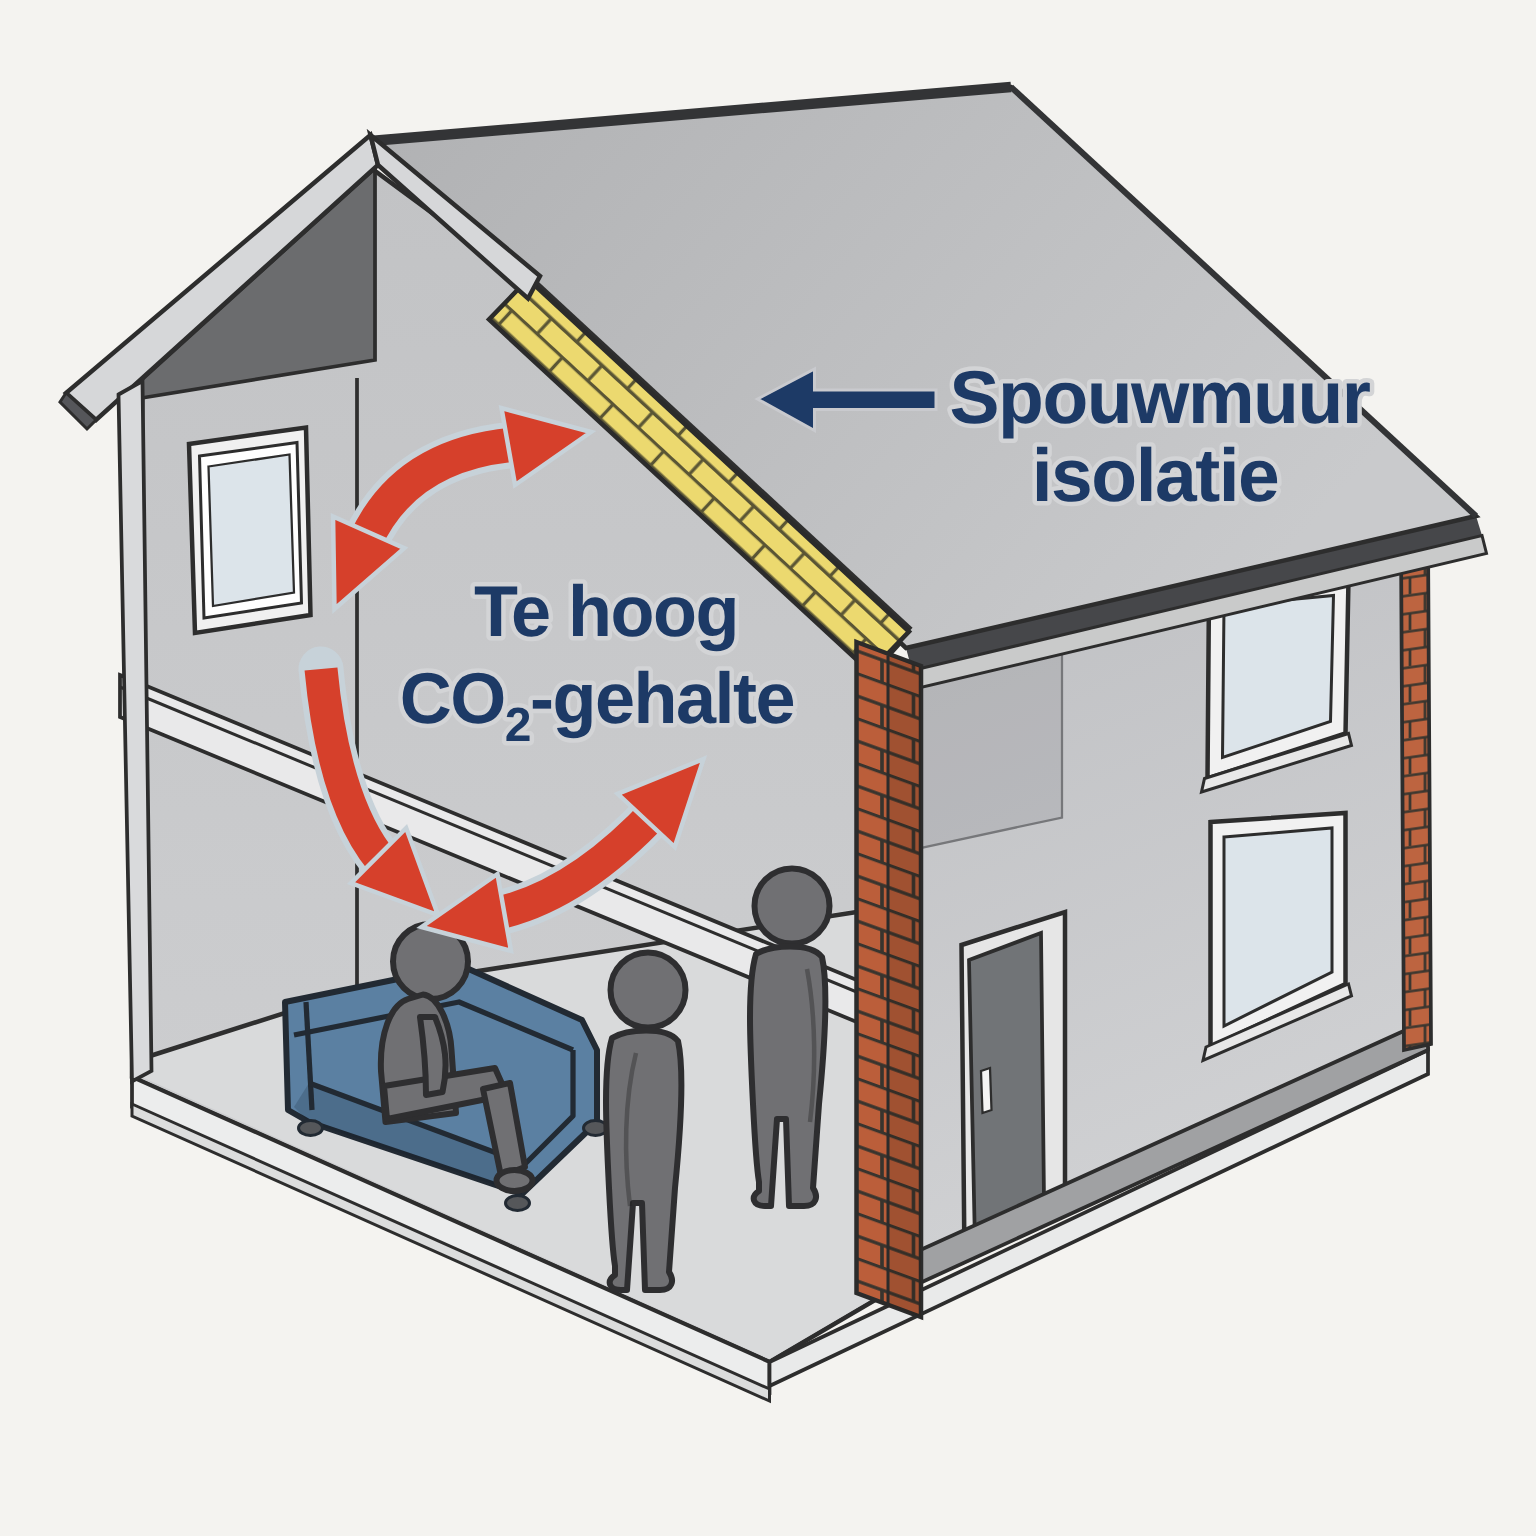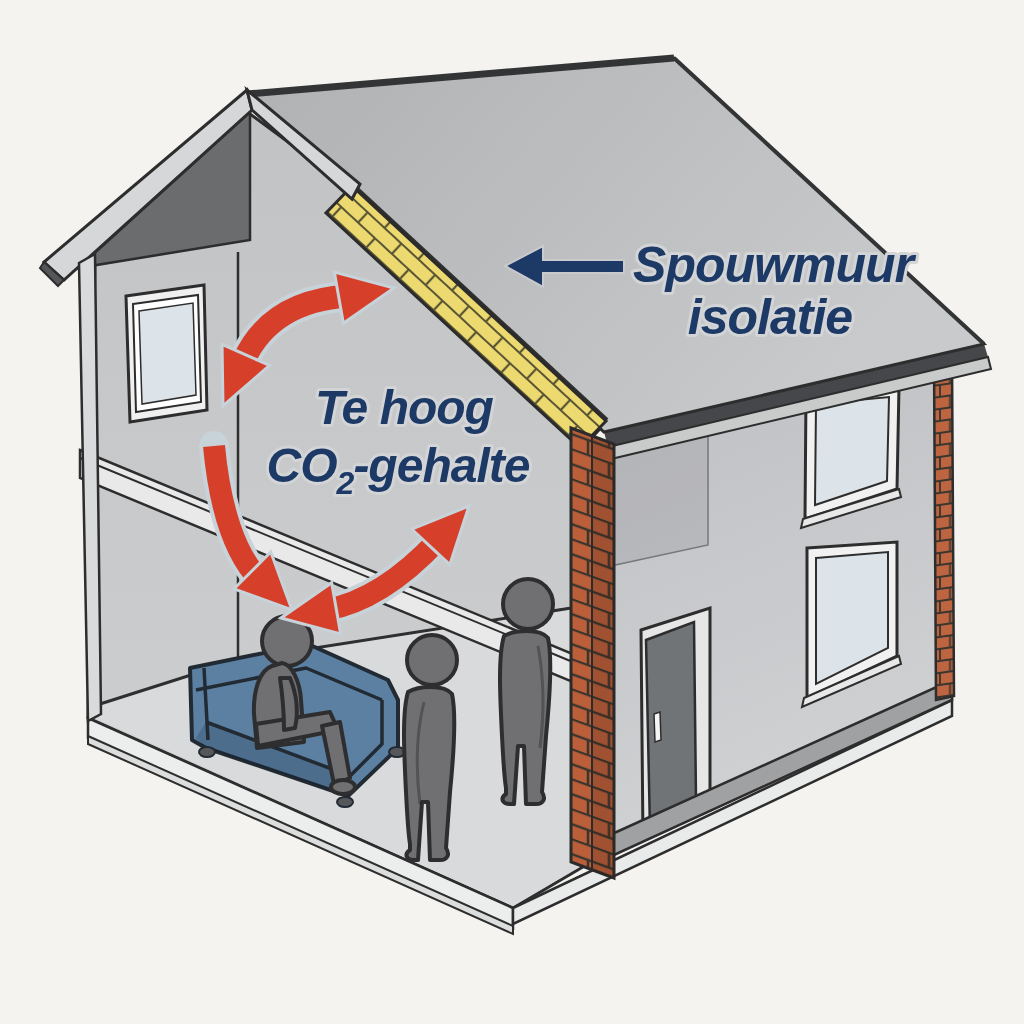--- a/index.html
+++ b/index.html
@@ -1,17 +1,17 @@
 <!DOCTYPE html>
 <html><head>
 <meta charset="utf-8">
 <style>
   html,body{margin:0;padding:0;}
   body{font-family:"Liberation Sans",sans-serif;}
-  .stage{position:relative;width:1024px;height:1024px;overflow:hidden;font-style:italic;}
+  .stage{position:relative;width:1024px;height:1024px;overflow:hidden;}
   svg{display:block;width:1024px;height:1024px;}
   text{font-family:"Liberation Sans",sans-serif;font-weight:700;letter-spacing:-1px;
        paint-order:stroke;stroke:#d3d4d6;stroke-width:6px;stroke-linejoin:round;}
 </style>
 </head>
 <body>
 
 <div class="stage">
 <svg viewBox="0 0 1024 1024">
   <defs>

